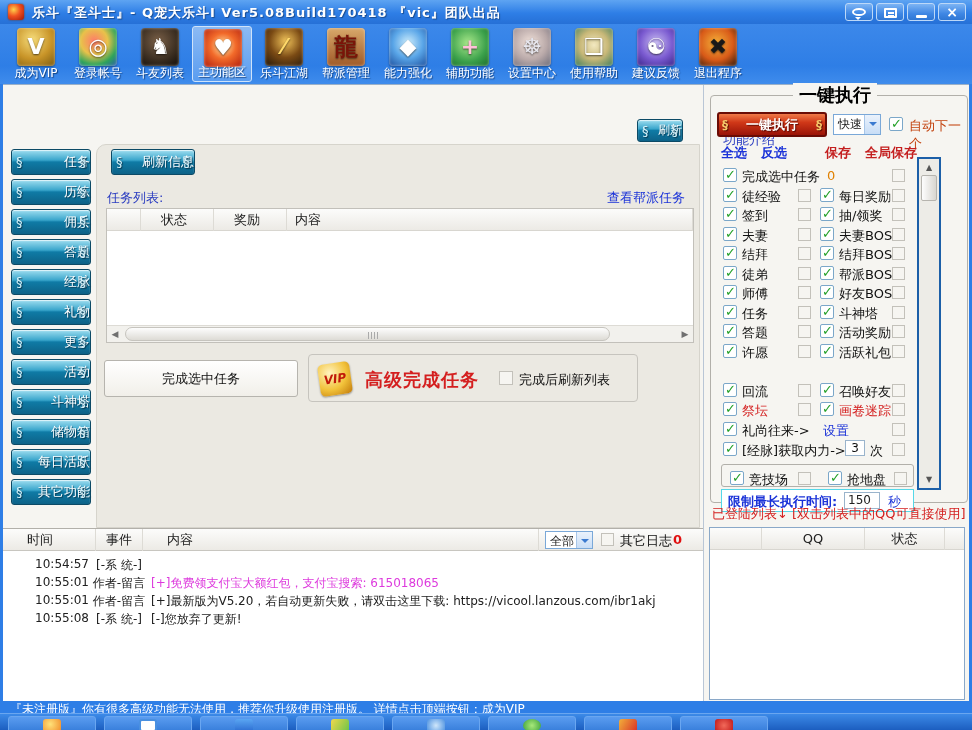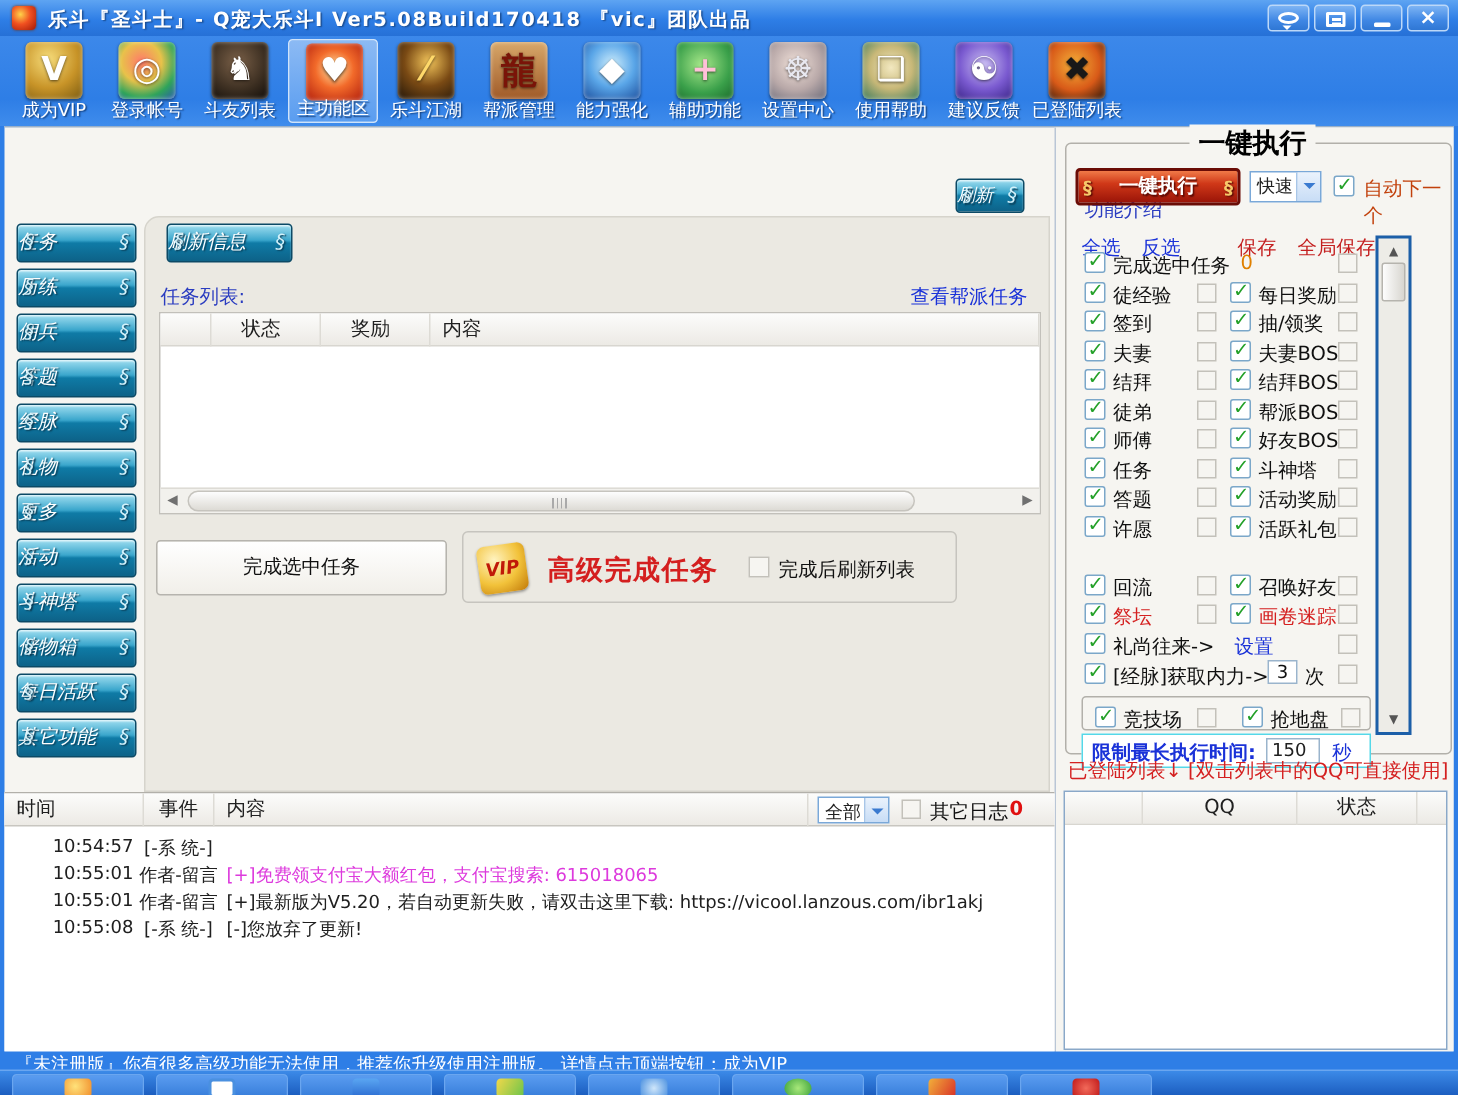--- a/index.html
+++ b/index.html
@@ -43,23 +43,23 @@
   .ti8{background:radial-gradient(circle at 45% 40%,#f2e2da,#b8a8a8 55%,#6a6a78); color:#e8e8f0;}
   .ti9{background:radial-gradient(circle at 50% 45%,#f2e8c0,#c8b878 50%,#3a7a5a);}
   .ti10{background:radial-gradient(circle at 50% 40%,#cabef2,#7a5ad0 55%,#3a2488);}
   .ti11{background:radial-gradient(circle at 45% 40%,#f6b23a,#d85a18 55%,#281408); color:#181818;}
 
   
   #client { position:absolute; left:3px; top:84px; width:966px; height:617px; background:#f6f5f1;
     border-top:1px solid #9ab0c8; }
 
   
-  .tealbtn { position:absolute; border:1px solid #0c4a66; border-radius:3px; color:#fff; text-align:left;
+  .tealbtn { position:absolute; border:1px solid #0c4a66; border-radius:3px; color:#fff; text-align:right;
     background:linear-gradient(#9fdef0 0%,#3aa6cc 42%,#0f7ba6 50%,#0d6288 100%);
-    box-shadow:inset 0 1px 1px rgba(255,255,255,.7); text-shadow:1px 1px 1px #0a3c55;font-style:italic; }
+    box-shadow:inset 0 1px 1px rgba(255,255,255,.7); text-shadow:1px 1px 1px #0a3c55; }
   .tealbtn::before, .tealbtn::after { content:"§"; position:absolute; top:0; color:#d3f2fb; font-size:13px; line-height:inherit; }
   .tealbtn::before { left:4px; } .tealbtn::after { right:4px; }
 
   
   .sbtn { left:8px; width:80px; height:26px; font-size:13px; line-height:24px; }
 
   
   #refresh-btn { left:634px; top:34px; width:46px; height:23px; font-size:12px; line-height:21px; }
   #task-panel { position:absolute; left:93px; top:59px; width:604px; height:384px;
     background:#ebe9e2; border:1px solid #d6d4cc; border-top-left-radius:10px; }
@@ -106,21 +106,21 @@
   .dd { position:absolute; border:1px solid #7aa8d8; background:#fff; font-size:12px; color:#202020; }
   .dd .v { position:absolute; left:4px; top:1px; }
   .dd .ab { position:absolute; right:0; top:0; width:16px; height:100%; background:linear-gradient(#eaf2fc,#c8ddf6); border-left:1px solid #a8c6e8; }
   .dd .ab::after { content:""; position:absolute; left:4px; top:7px; border:4px solid transparent; border-top-color:#3a7ad0; }
   #speed-dd { left:122px; top:18px; width:48px; height:21px; }
   #auto-next-cb { left:178px; top:21px; }
   #auto-next-label { position:absolute; left:198px; top:21px; font-size:13px; color:#c2410c; }
   .bluelink { color:#1a32d8; font-size:13px; cursor:pointer; }
   .redlink { color:#c42020; font-size:13px; cursor:pointer; }
   #links-row { position:absolute; left:10px; top:48px; width:240px; }
-  #links-row span { position:absolute; top:12px; white-space:nowrap; }
+  #links-row span { position:absolute; top:0; white-space:nowrap;font-weight:bold; }
 
   .rp-row { position:absolute; left:12px; width:200px; height:16px; font-size:13px; color:#101010; }
   .rp-row .l1 { position:absolute; left:19px; top:0; white-space:nowrap; }
   .rp-row .l2 { position:absolute; left:116px; top:0; white-space:nowrap; }
   .rp-row .c1 { left:0; top:0; }
   .rp-row .e1 { left:75px; top:1px; }
   .rp-row .c2 { left:97px; top:0; }
   .rp-row .e2 { left:169px; top:1px; }
   .rp-row .red { color:#d42020; }
   #rp-scroll { position:absolute; left:206px; top:61px; width:24px; height:333px; border:2px solid #1c5fa8; background:#edece7; }
@@ -138,21 +138,21 @@
   #logged-note { position:absolute; left:8px; top:420px; color:#d42020; font-size:13px; white-space:nowrap;text-align:right; }
   #qq-table { position:absolute; left:5px; top:442px; width:256px; height:173px; background:#fff; border:1px solid #8aa8c8; }
   #qq-table .thead { position:absolute; left:0; top:0; width:100%; height:22px;
     background:linear-gradient(#fcfcfb,#eceae5); border-bottom:1px solid #d8d6d0; }
   #qq-table .th { position:absolute; top:0; height:22px; line-height:22px; font-size:13px; color:#202020; border-right:1px solid #dddbd5; }
 
   
   #log-area { position:absolute; left:0; top:443px; width:700px; height:174px; background:#fff; border-top:1px solid #b2b0aa; }
   #log-head { position:absolute; left:0; top:0; width:100%; height:22px;
     background:linear-gradient(#fcfcfb,#eceae5); border-bottom:1px solid #c8c6c0; }
-  #log-head .th { position:absolute; top:0; height:22px; line-height:22px; font-size:13px; color:#202020; border-right:1px solid #dddbd5; padding-left:8px; }
+  #log-head .th { position:absolute; top:0; height:22px; line-height:22px; font-size:13px; color:#202020; border-right:1px solid #dddbd5; padding-left:24px; }
   #log-filter-dd { left:542px; top:2px; width:48px; height:18px; }
   #other-log-cb { left:598px; top:4px; width:13px; height:13px; }
   #other-log-label { position:absolute; left:617px; top:3px; font-size:13px; color:#101010; }
   #other-log-count { position:absolute; left:670px; top:3px; font-size:13px; font-weight:bold; color:#e01010; }
   .logrow { position:absolute; width:100%; height:17px; font-size:12px; color:#202020; white-space:nowrap; }
   .logrow .t { position:absolute; left:14px; width:72px; text-align:right; }
   .logrow .e { position:absolute; left:88px; width:56px; text-align:center; }
   .logrow .c { position:absolute; left:148px; }
   .logrow.red .c { color:#e81810; }
   .logrow.mag .c { color:#dd3add; }
@@ -228,21 +228,21 @@
     <div class="titem" style="left:564px">
         <div class="ticon ti9">❑</div>
         <div class="tlabel">使用帮助</div>
       </div>
     <div class="titem" style="left:626px">
         <div class="ticon ti10">☯</div>
         <div class="tlabel">建议反馈</div>
       </div>
     <div class="titem" style="left:688px">
         <div class="ticon ti11">✖</div>
-        <div class="tlabel">已登陆列表</div>
+        <div class="tlabel">退出程序</div>
       </div>
   </div>
 
   <div id="client">
 
     <div class="tealbtn sbtn" style="top:64px">任务</div>
     <div class="tealbtn sbtn" style="top:94px">历练</div>
     <div class="tealbtn sbtn" style="top:124px">佣兵</div>
     <div class="tealbtn sbtn" style="top:154px">答题</div>
     <div class="tealbtn sbtn" style="top:184px">经脉</div>

